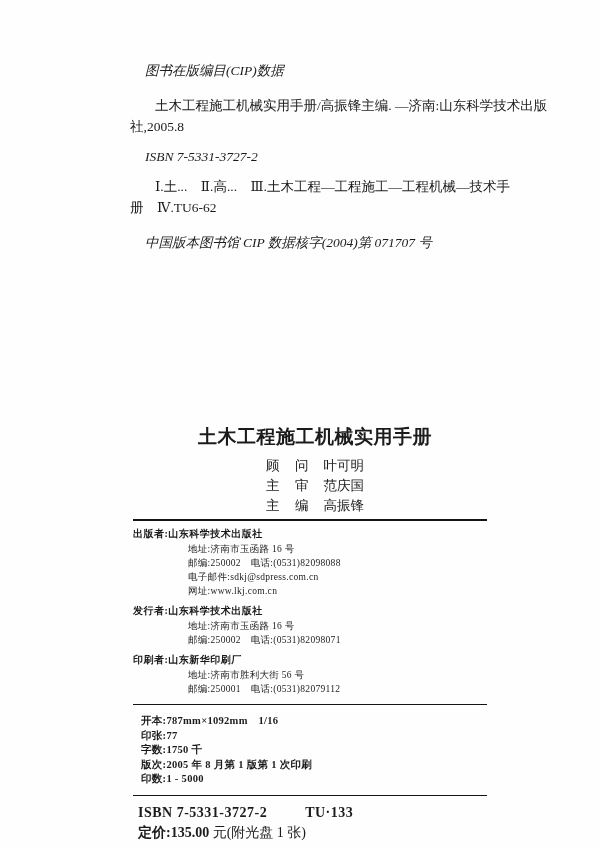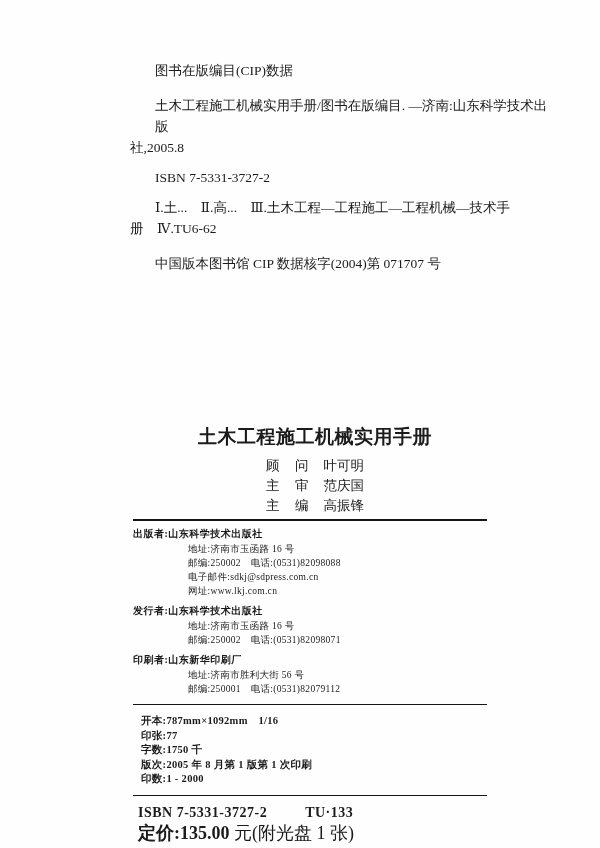--- a/index.html
+++ b/index.html
@@ -19,21 +19,21 @@
 
   
   .cip {
     position: absolute;
     top: 60px;
     left: 130px;
     width: 430px;
     font-size: 13.5px;
     line-height: 21px;
   }
-  .cip .ind-1 { margin-left: 25px; }
+  .cip .ind-1 { margin-left: 15px; font-style: italic; }
   .cip .ind-2 { margin-left: 25px; }
   .cip .gap-lg { margin-top: 14px; }
   .cip .gap-md { margin-top: 9px; }
 
   
   .title-block {
     position: absolute;
     top: 424px;
     left: 0;
     width: 100%;
@@ -101,33 +101,33 @@
     margin-top: 9px;
     margin-left: 5px;
     font-size: 14px;
     font-weight: bold;
     letter-spacing: 0.5px;
   }
   .footer-isbn .catalog { margin-left: 38px; }
   .price-line {
     margin-top: 3px;
     margin-left: 5px;
-    font-size: 18px;
+    font-size: 14px;
     line-height: 18px;
   }
   .price-line .bold { font-weight: bold; }
 </style>
 </head>
 <body>
 
 <div class="page">
 
   <section class="cip">
     <div class="ind-1">图书在版编目(CIP)数据</div>
-    <div class="ind-2 gap-lg">土木工程施工机械实用手册/图书在版编目. —济南:山东科学技术出版</div>
+    <div class="ind-2 gap-lg">土木工程施工机械实用手册/高振锋主编. —济南:山东科学技术出版</div>
     <div>社,2005.8</div>
     <div class="ind-1 gap-md">ISBN 7-5331-3727-2</div>
     <div class="ind-2 gap-md">Ⅰ.土...　Ⅱ.高...　Ⅲ.土木工程—工程施工—工程机械—技术手</div>
     <div>册　Ⅳ.TU6-62</div>
     <div class="ind-1 gap-lg">中国版本图书馆 CIP 数据核字(2004)第 071707 号</div>
   </section>
 
   <section class="title-block">
     <div class="book-title">土木工程施工机械实用手册</div>
     <div class="credits">
@@ -169,21 +169,21 @@
     <div class="pub-detail">地址:济南市胜利大街 56 号</div>
     <div class="pub-detail">邮编:250001　电话:(0531)82079112</div>
 
     <div class="rule thin" style="margin-top:8px;"></div>
 
     <div class="specs">
       <div class="spec-line">开本:787mm×1092mm　1/16</div>
       <div class="spec-line">印张:77</div>
       <div class="spec-line">字数:1750 千</div>
       <div class="spec-line">版次:2005 年 8 月第 1 版第 1 次印刷</div>
-      <div class="spec-line">印数:1 - 2000</div>
+      <div class="spec-line">印数:1 - 5000</div>
     </div>
 
     <div class="rule thin"></div>
 
     <div class="footer-isbn">
       <span>ISBN 7-5331-3727-2</span><span class="catalog">TU·133</span>
     </div>
     <div class="price-line">
       <span class="bold">定价:</span><span class="bold">135.00</span>
       <span>元(附光盘 1 张)</span>

